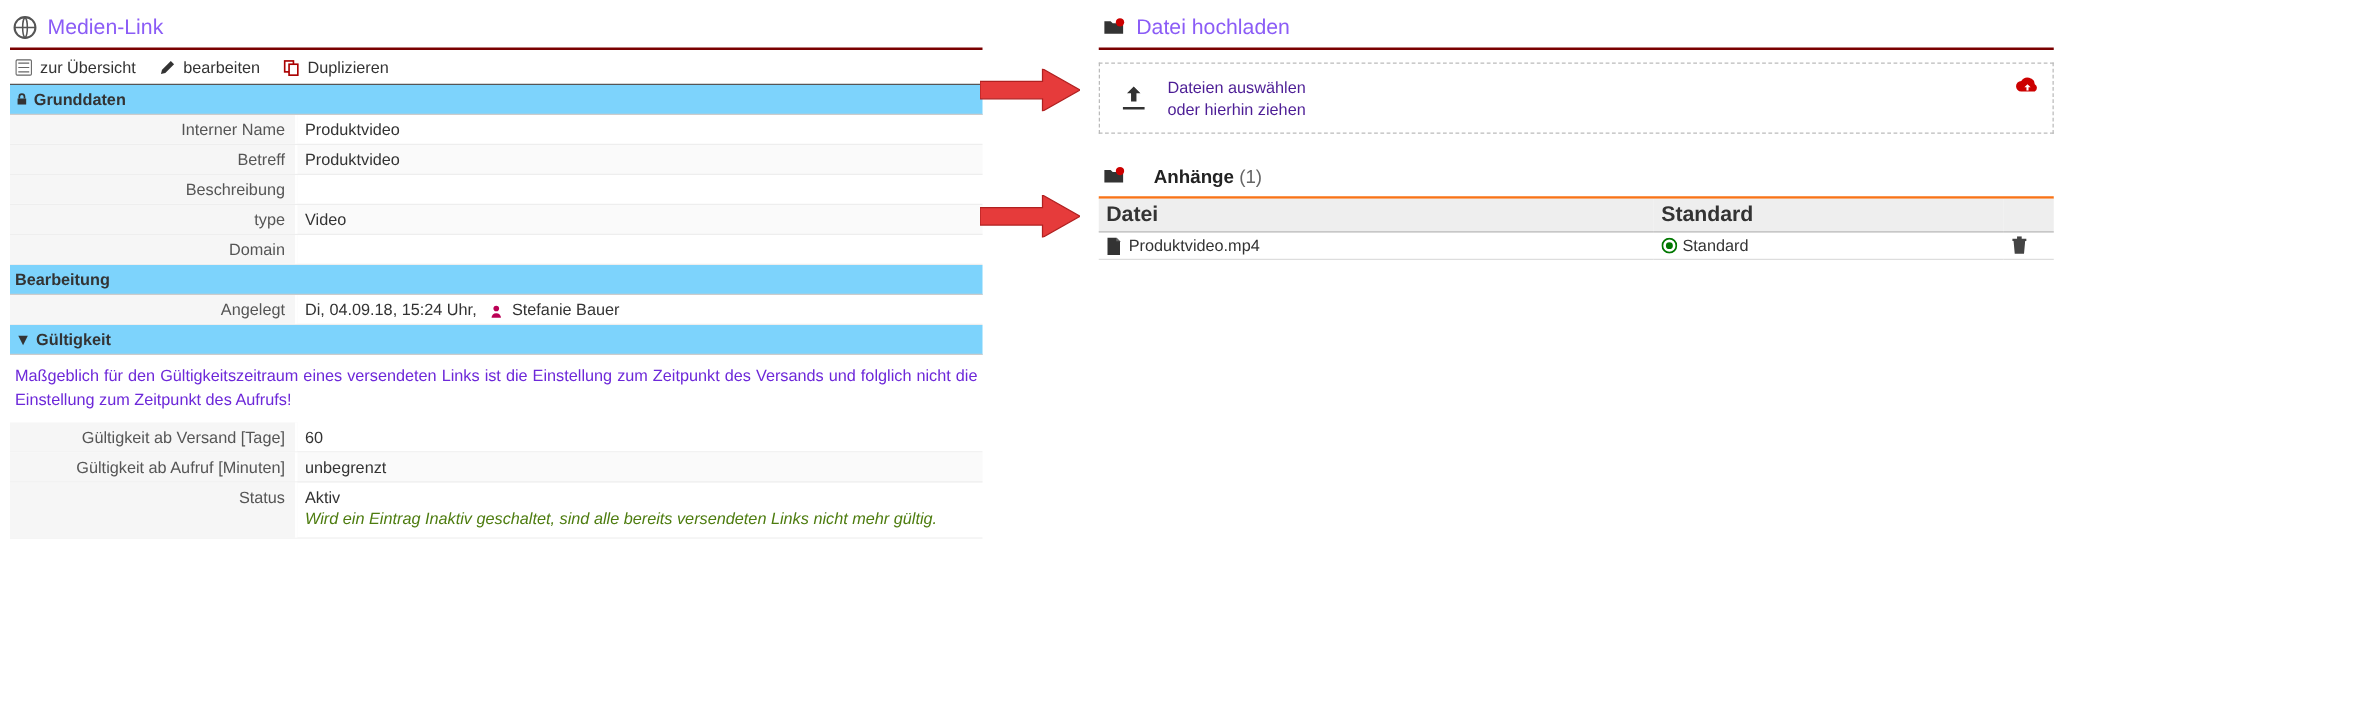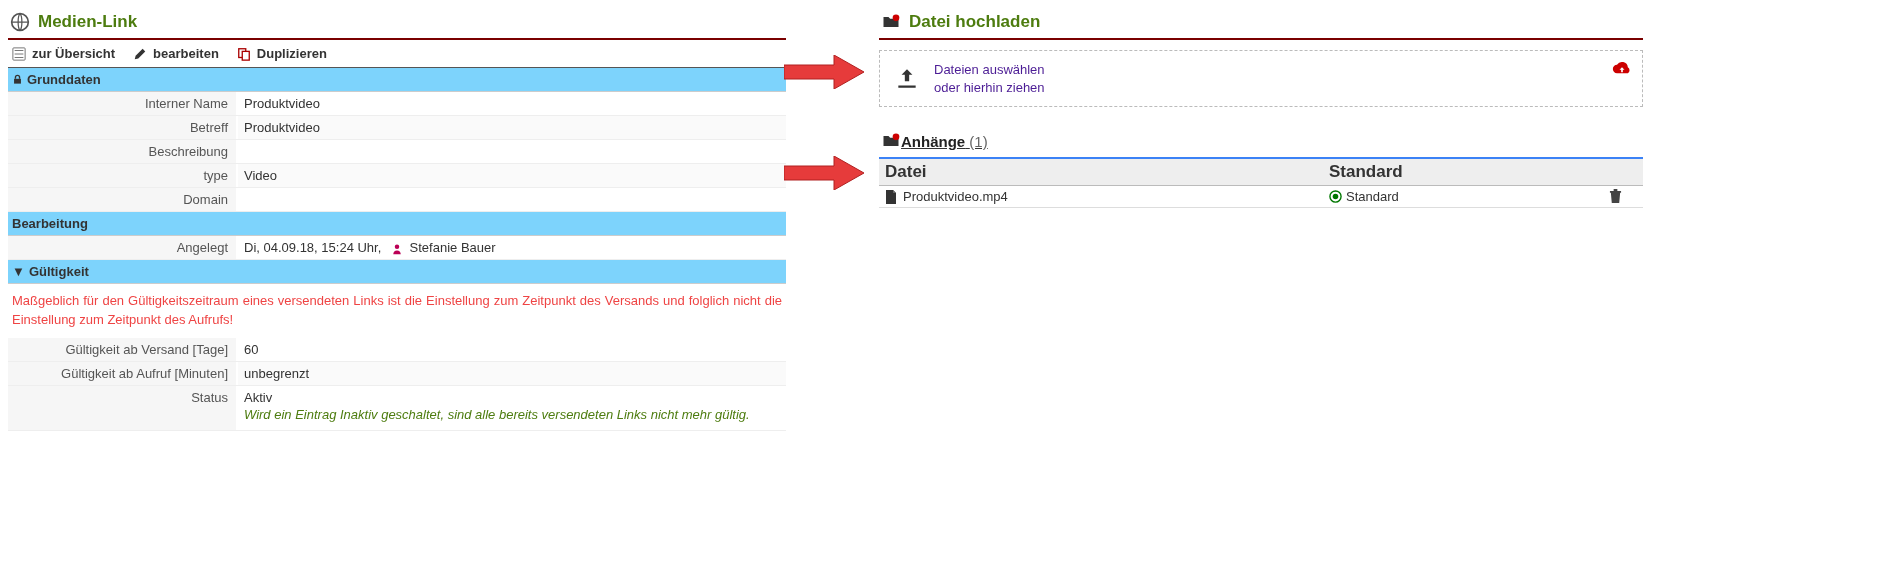--- a/index.html
+++ b/index.html
@@ -15,30 +15,30 @@
 .right-col { width: 772px; padding: 8px 0 0 8px; }
 .arrow-col { width: 85px; position: relative; }
 
 .panel-header {
   display: flex;
   align-items: center;
   gap: 8px;
   padding: 4px 2px 6px 2px;
   border-bottom: 2px solid #7a0000;
 }
-.panel-header h1 { font-size: 17px; font-weight: bold; color: #4d7c0f; }
+.panel-header h1 { font-size: 17px; font-weight: normal; color: #8b5cf6; }
 .panel-header .hicon { width: 20px; height: 20px; display:flex; align-items:center; justify-content:center; }
 
 .toolbar {
   display: flex;
   gap: 18px;
   padding: 6px 4px;
   border-bottom: 1px solid #555;
 }
-.toolbar .tbtn { display:flex; align-items:center; gap:6px; cursor:pointer; color:#333;font-weight:bold; }
+.toolbar .tbtn { display:flex; align-items:center; gap:6px; cursor:pointer; color:#333; }
 .toolbar .tbtn .ticon { width:14px; height:14px; display:flex; align-items:center; justify-content:center; }
 
 .section-header {
   font-weight: bold;
   font-size: 13px;
   padding: 4px 4px;
   background: #7dd3fc;
   border-bottom: 1px solid #ccc;
   display:flex; align-items:center; gap:4px;
 }
@@ -50,35 +50,35 @@
   text-align: right;
   padding: 4px 8px 4px 4px;
   color: #555;
   background: #f6f6f6;
   border-right: 2px solid #fff;
 }
 .kv-value { flex:1; padding: 4px 6px; color:#333; }
 .kv-value .user-icon { display:inline-flex; width:12px; height:12px; vertical-align:middle; margin: 0 3px 0 6px; }
 .kv-note { font-style: italic; color:#4d7c0f; padding: 2px 6px 4px 6px; }
 
-.info-text { padding: 8px 4px; color:#ef4444; text-align: justify; line-height:1.45; }
+.info-text { padding: 8px 4px; color:#6d28d9; text-align: justify; line-height:1.45; }
 
 .upload-box {
   margin-top: 10px;
   border: 1px dashed #bbb;
   padding: 10px 14px;
   display:flex;
   align-items:center;
   gap: 14px;
   position: relative;
 }
 .upload-box .upload-text { line-height:1.35; color:#4c1d95; }
 .upload-box .cloud-icon { position:absolute; right:10px; top:10px; }
 
-.attach-header { display:flex; align-items:center; gap:0; padding: 10px 2px 6px 2px; border-bottom: 2px solid #3b82f6; margin-top:14px;text-decoration:underline; }
+.attach-header { display:flex; align-items:center; gap:22px; padding: 10px 2px 6px 2px; border-bottom: 2px solid #f97316; margin-top:14px; }
 .attach-header h2 { font-size:15px; font-weight:bold; color:#222; }
 .attach-header .count { font-weight:normal; color:#666; }
 
 .table { width:100%; border-collapse: collapse; }
 .table th { text-align:left; font-weight:bold; background:#eee; border-bottom:1px solid #bbb; padding:3px 6px; font-size:17px; }
 .table td { border-bottom:1px solid #ddd; padding:3px 6px; }
 .table .file-cell { display:flex; align-items:center; gap:6px; }
 .table .std-cell { display:flex; align-items:center; gap:4px; }
 .table .trash-cell { text-align:center; width:40px; }
 

